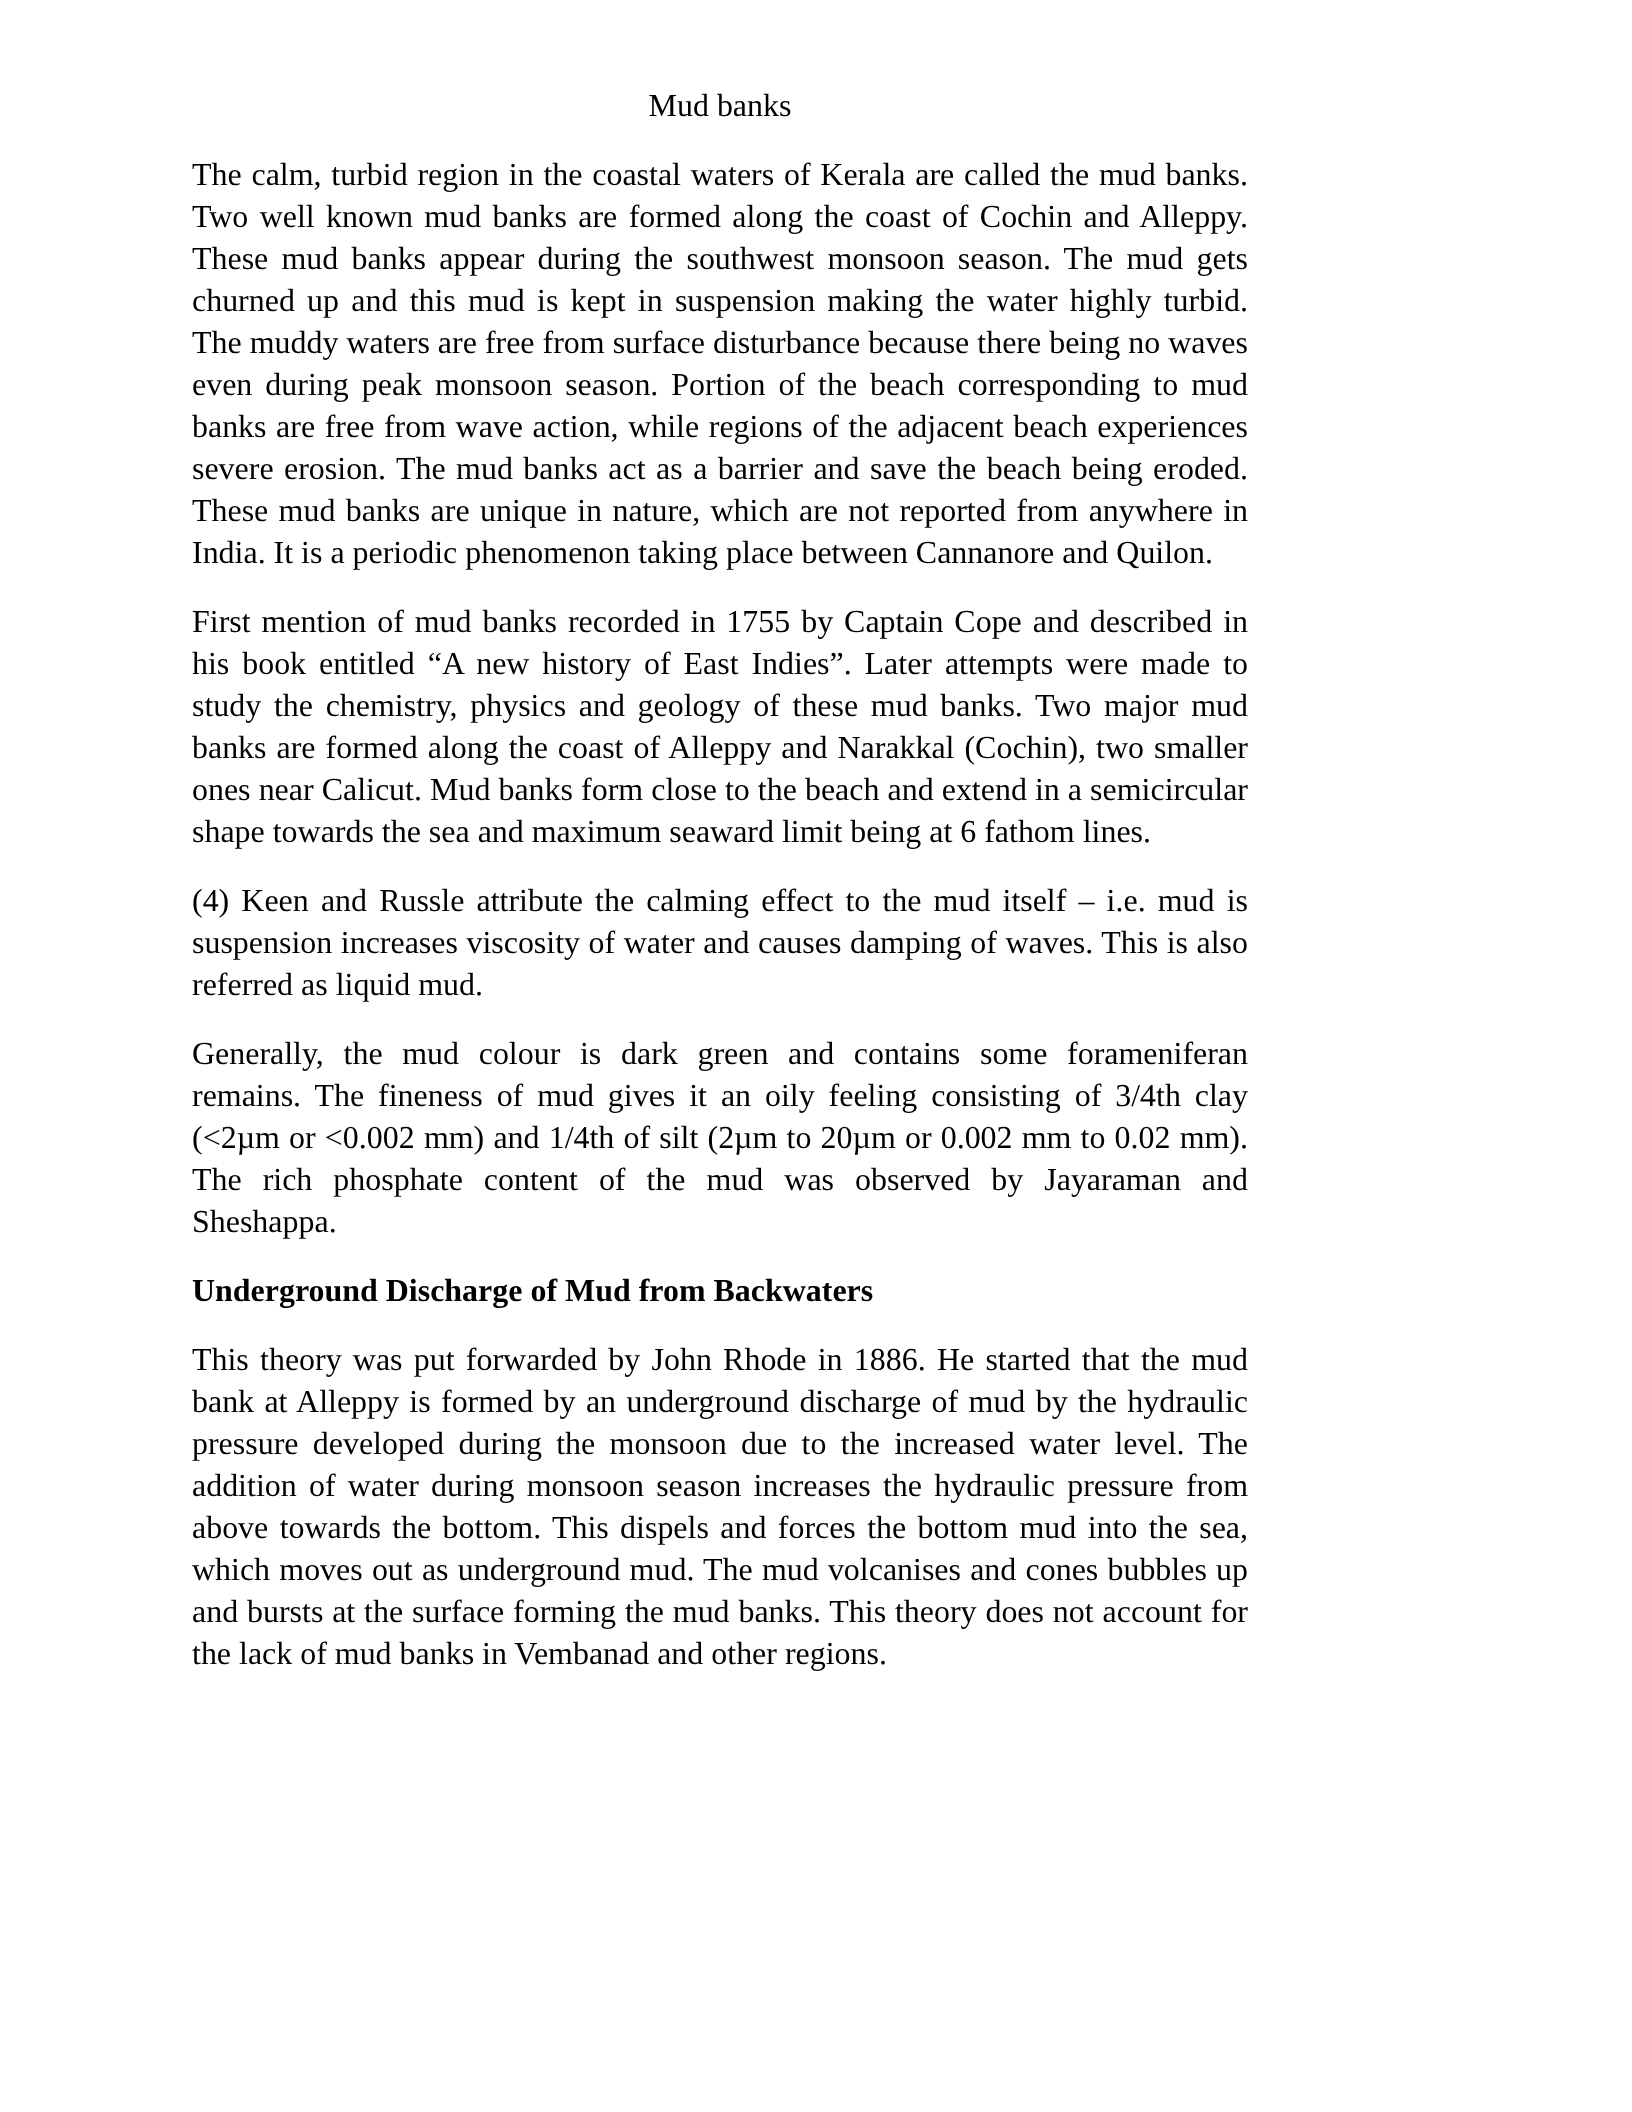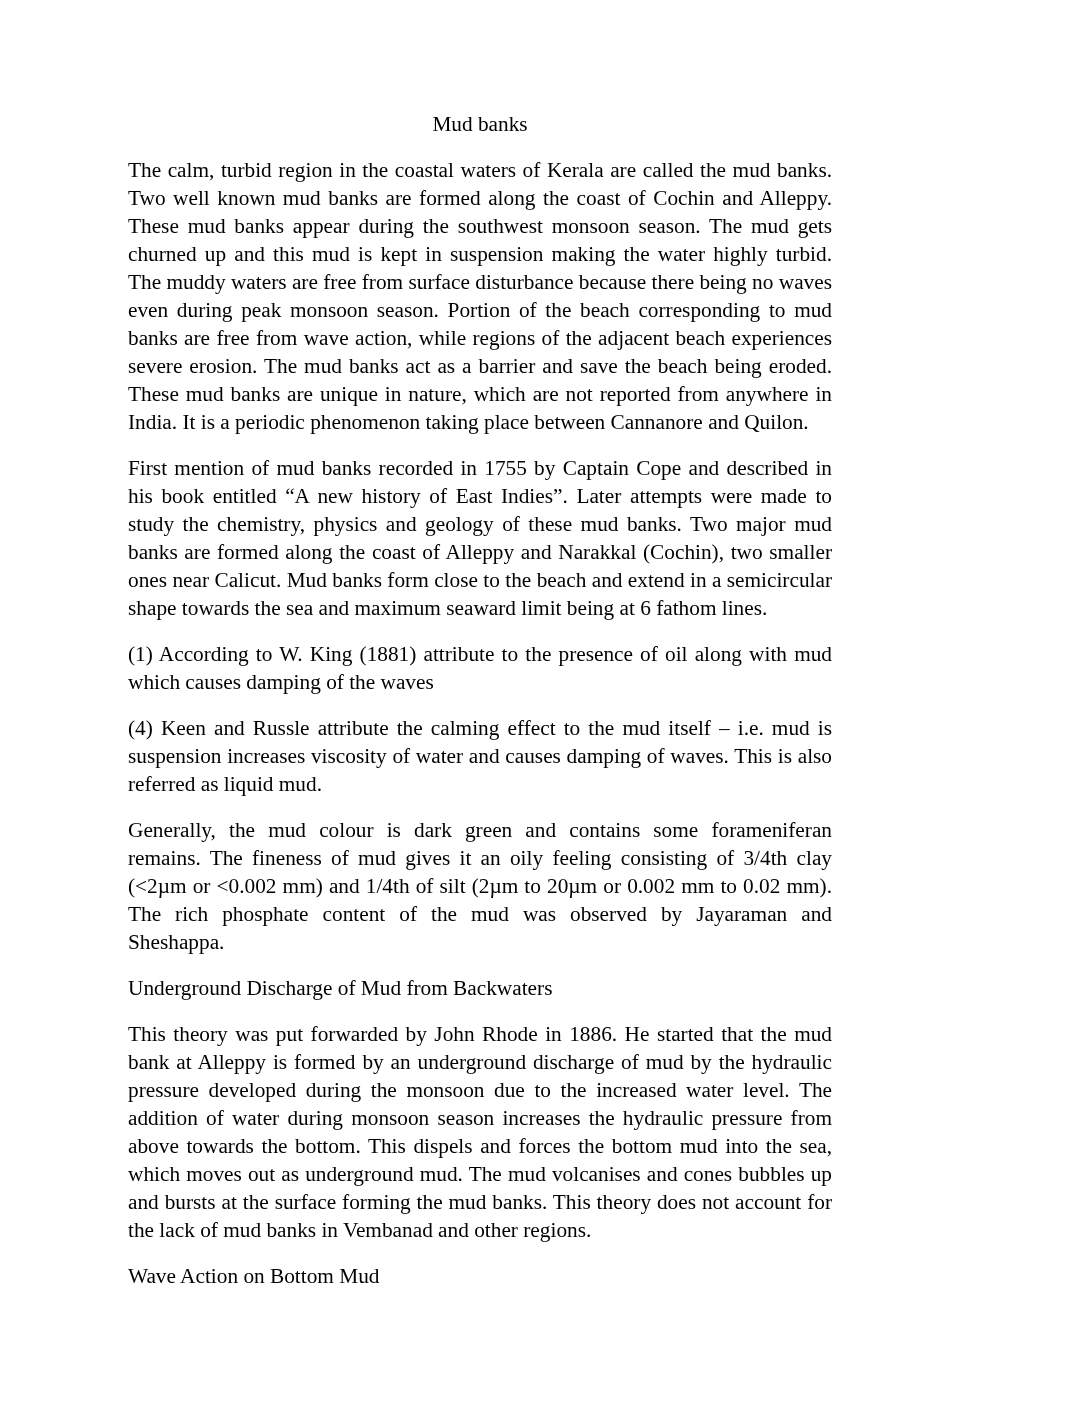--- a/index.html
+++ b/index.html
@@ -9,61 +9,59 @@
   }
   body {
     width: 1088px;
     height: 1408px;
     overflow: hidden;
   }
   .page {
     box-sizing: border-box;
     width: 960px;
     height: 1408px;
-    padding: 110px 128px 0 128px;
+    padding: 56px 128px 0 128px;
     background: #ffffff;
     color: #000000;
     font-family: "Liberation Serif", "DejaVu Serif", serif;
     font-size: 21.3px;
     line-height: 28px;
   }
   .doc-title {
     text-align: center;
     font-weight: normal;
     font-size: 21.3px;
     margin: 0 0 18px 0;
   }
   .para {
     text-align: justify;
     margin: 0 0 18px 0;
   }
   .section-heading {
     text-align: left;
-    font-weight: normal;
+    font-weight: bold;
     font-size: 21.3px;
     margin: 0 0 18px 0;
   }
 </style>
 </head>
 <body>
 
 <div class="page">
 
   <h1 class="doc-title">Mud banks</h1>
 
   <p class="para">The calm, turbid region in the coastal waters of Kerala are called the mud banks. Two well known mud banks are formed along the coast of Cochin and Alleppy. These mud banks appear during the southwest monsoon season. The mud gets churned up and this mud is kept in suspension making the water highly turbid. The muddy waters are free from surface disturbance because there being no waves even during peak monsoon season. Portion of the beach corresponding to mud banks are free from wave action, while regions of the adjacent beach experiences severe erosion. The mud banks act as a barrier and save the beach being eroded. These mud banks are unique in nature, which are not reported from anywhere in India. It is a periodic phenomenon taking place between Cannanore and Quilon.</p>
 
   <p class="para">First mention of mud banks recorded in 1755 by Captain Cope and described in his book entitled “A new history of East Indies”. Later attempts were made to study the chemistry, physics and geology of these mud banks. Two major mud banks are formed along the coast of Alleppy and Narakkal (Cochin), two smaller ones near Calicut. Mud banks form close to the beach and extend in a semicircular shape towards the sea and maximum seaward limit being at 6 fathom lines.</p>
 
 
-  <p class="para">(1) According to W. King (1881) attribute to the presence of oil along with mud which causes damping of the waves</p>
 
   <p class="para">(4) Keen and Russle attribute the calming effect to the mud itself – i.e. mud is suspension increases viscosity of water and causes damping of waves. This is also referred as liquid mud.</p>
 
   <p class="para">Generally, the mud colour is dark green and contains some forameniferan remains. The fineness of mud gives it an oily feeling consisting of 3/4th clay (&lt;2µm or &lt;0.002 mm) and 1/4th of silt (2µm to 20µm or 0.002 mm to 0.02 mm). The rich phosphate content of the mud was observed by Jayaraman and Sheshappa.</p>
 
   <p class="section-heading">Underground Discharge of Mud from Backwaters</p>
 
   <p class="para">This theory was put forwarded by John Rhode in 1886. He started that the mud bank at Alleppy is formed by an underground discharge of mud by the hydraulic pressure developed during the monsoon due to the increased water level. The addition of water during monsoon season increases the hydraulic pressure from above towards the bottom. This dispels and forces the bottom mud into the sea, which moves out as underground mud. The mud volcanises and cones bubbles up and bursts at the surface forming the mud banks. This theory does not account for the lack of mud banks in Vembanad and other regions.</p>
 
-  <p class="section-heading">Wave Action on Bottom Mud</p>
 
 </div>
 
 </body></html>

